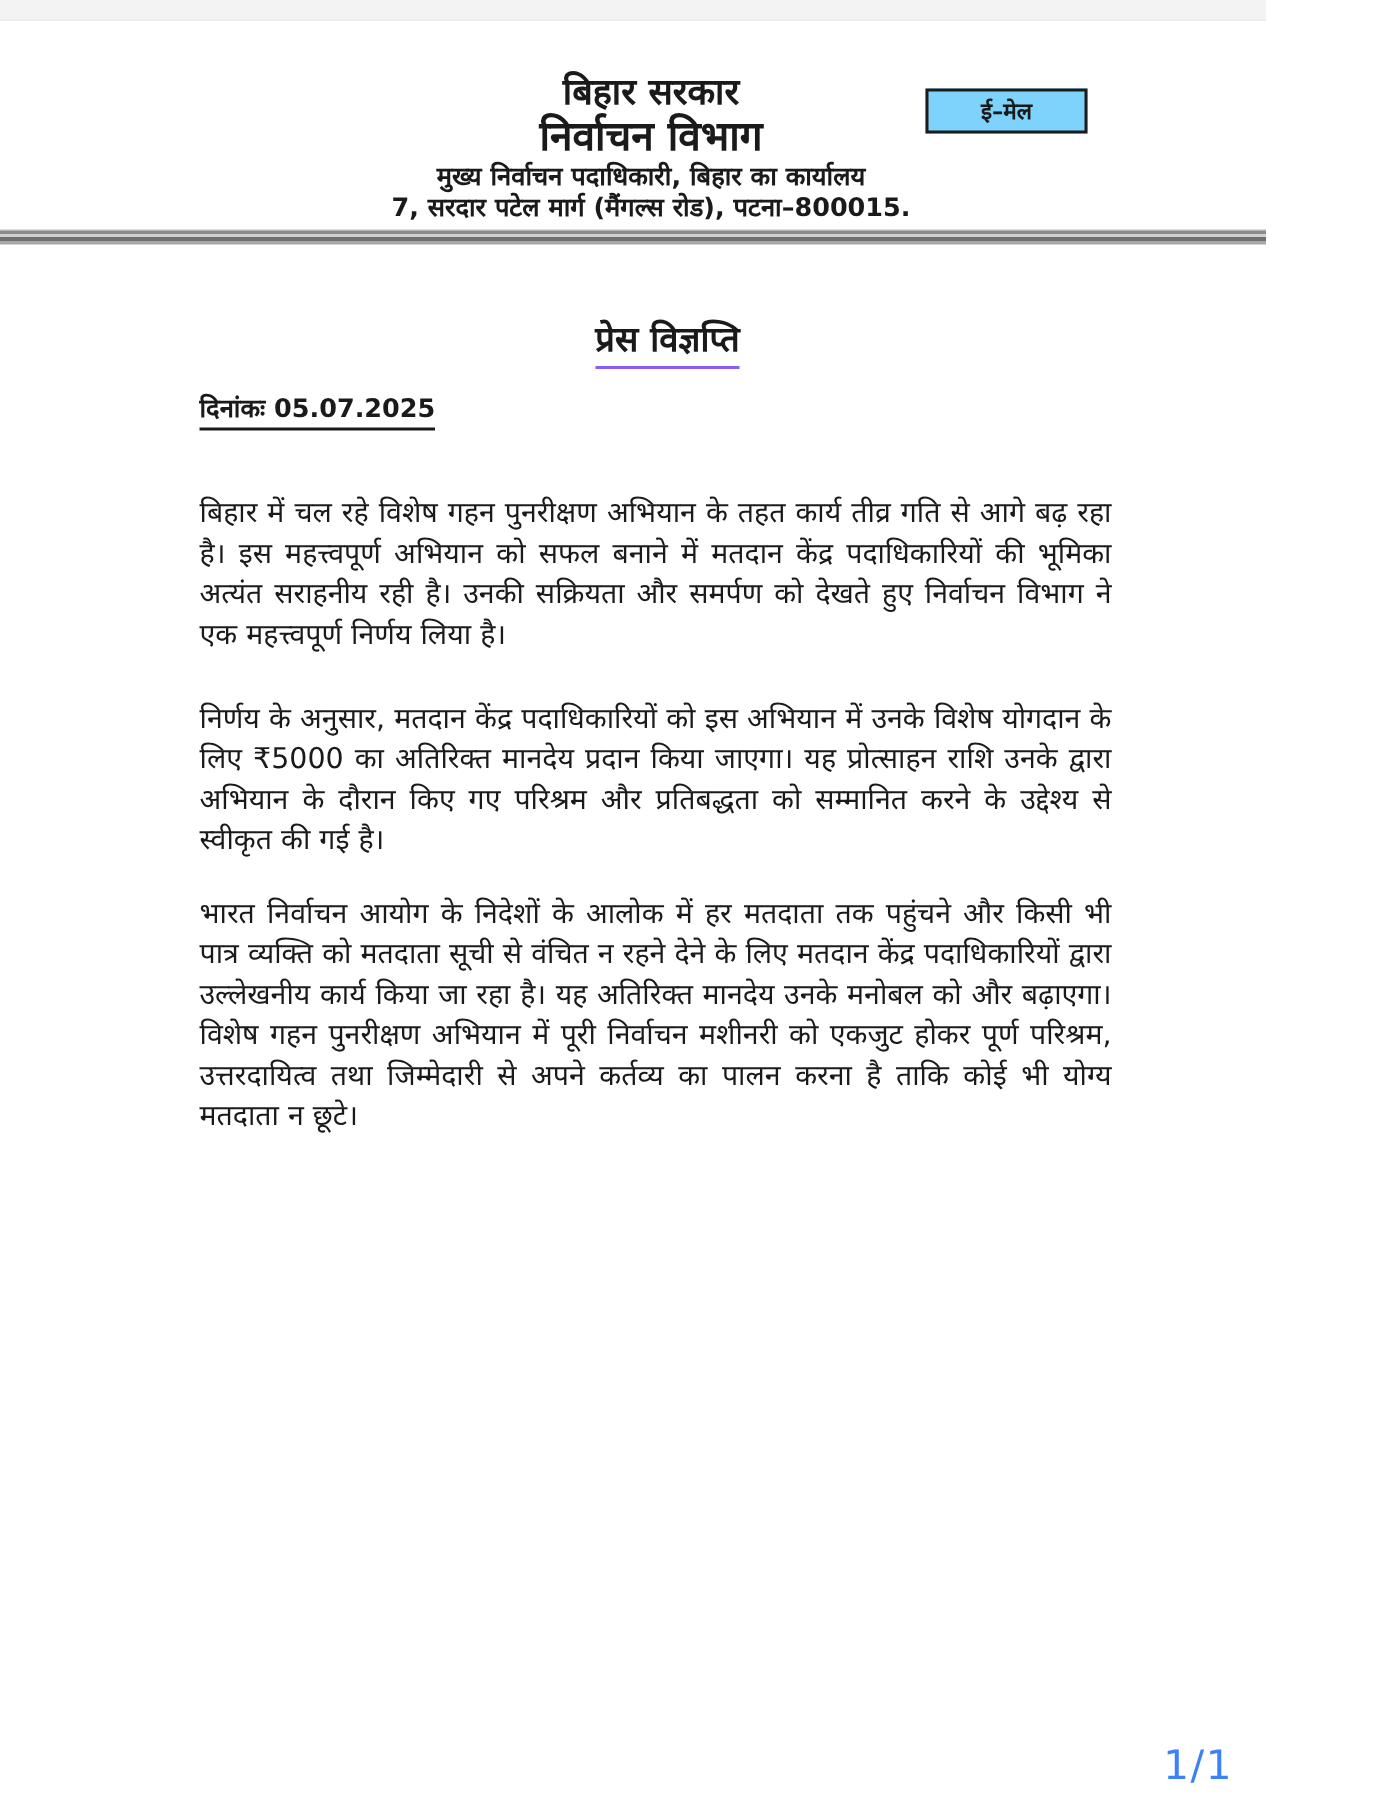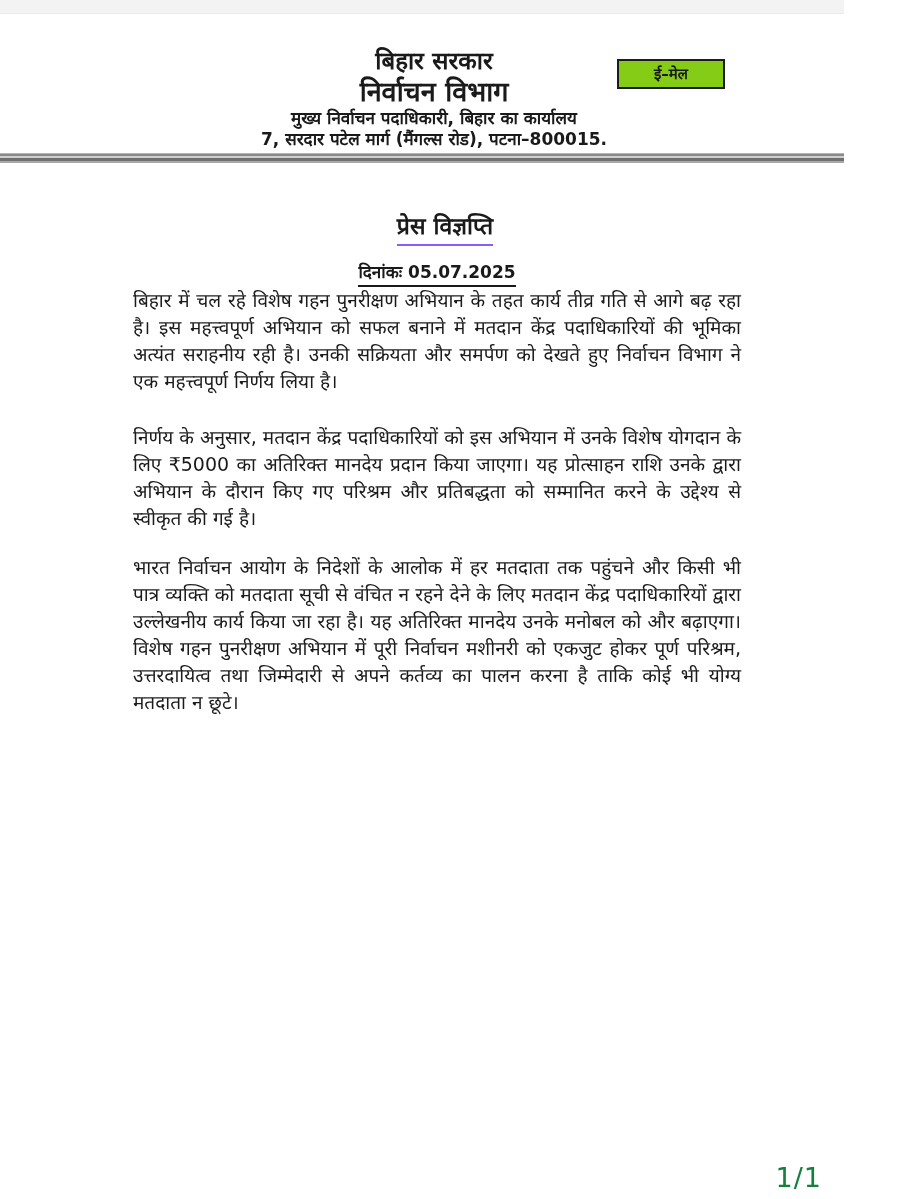--- a/index.html
+++ b/index.html
@@ -58,21 +58,21 @@
   .contact-tab {
     position: relative;
     z-index: 2;
     width: 104px;
     margin-left: 47px;
     height: 26px;
     line-height: 26px;
     text-align: center;
     font-size: 15px;
     font-weight: bold;
-    background: #84cc16;
+    background: #7dd3fc;
     border: 2px solid #1c1c1c;
   }
   .contact-body {
     position: relative;
     z-index: 1;
     margin-top: -2px;
     background: #ffffff;
     border: 2px solid #1c1c1c;
     padding: 6px 6px 8px 8px;
     font-size: 13px;
@@ -102,46 +102,46 @@
     transform: translateX(8px);
   }
   .doc-title {
     display: inline-block;
     font-size: 23px;
     font-weight: bold;
     border-bottom: 2px solid #8b5cf6;
     padding-bottom: 3px;
   }
   .doc-date-row {
-    text-align: center;
+    text-align: left;
     margin-top: 14px;
   }
   .doc-date {
     display: inline-block;
     font-size: 17px;
     font-weight: bold;
     border-bottom: 2px solid #1a1a1a;
     padding-bottom: 2px;
   }
   .doc-para {
     font-size: 19px;
     line-height: 27px;
     text-align: justify;
     margin: 0;
   }
-  .doc-para.p1 { }
+  .doc-para.p1 { margin-top: 42px; }
   .doc-para.p2 { margin-top: 29px; }
   .doc-para.p3 { margin-top: 22px; }
   
   .page-indicator {
     position: absolute;
     right: 22px;
     bottom: 6px;
     font-size: 27px;
-    color: #15803d;
+    color: #3b82f6;
     letter-spacing: 1px;
   }
 </style>
 </head>
 <body>
 
 <div class="page">
 
   <div class="top-strip"></div>
 

